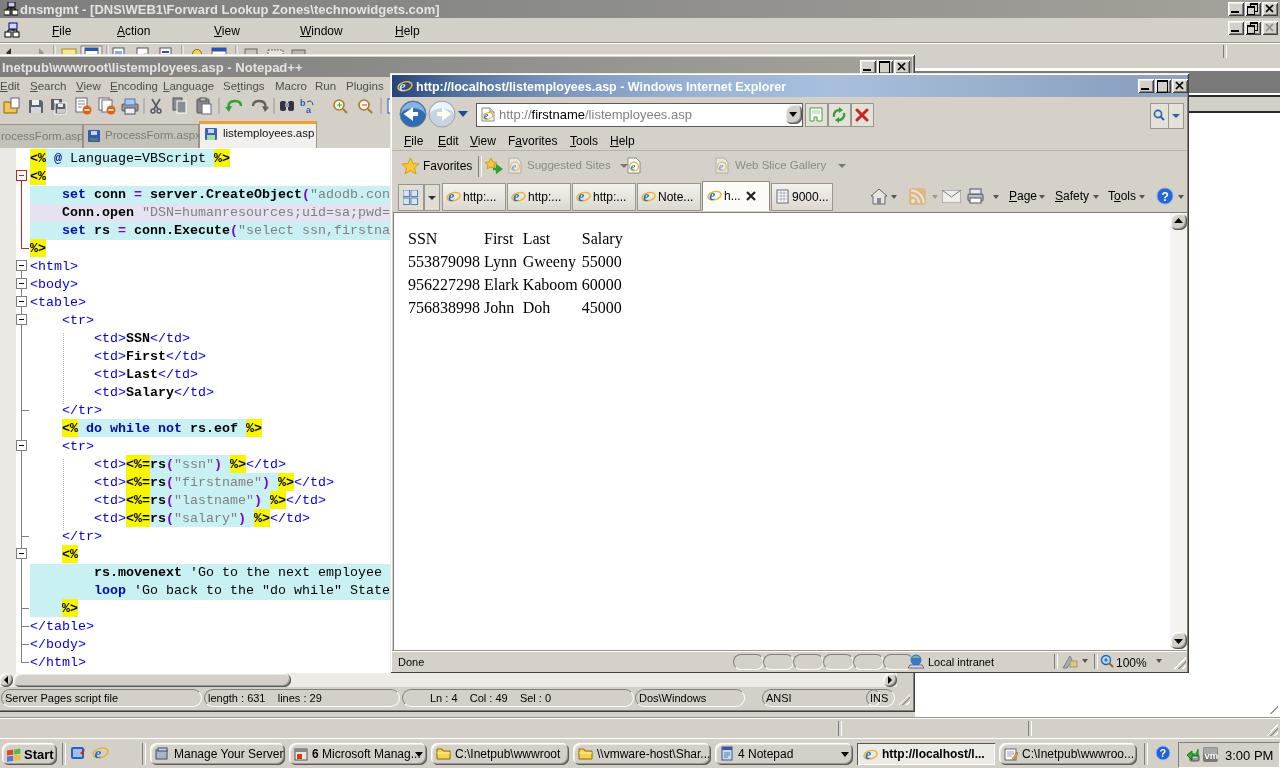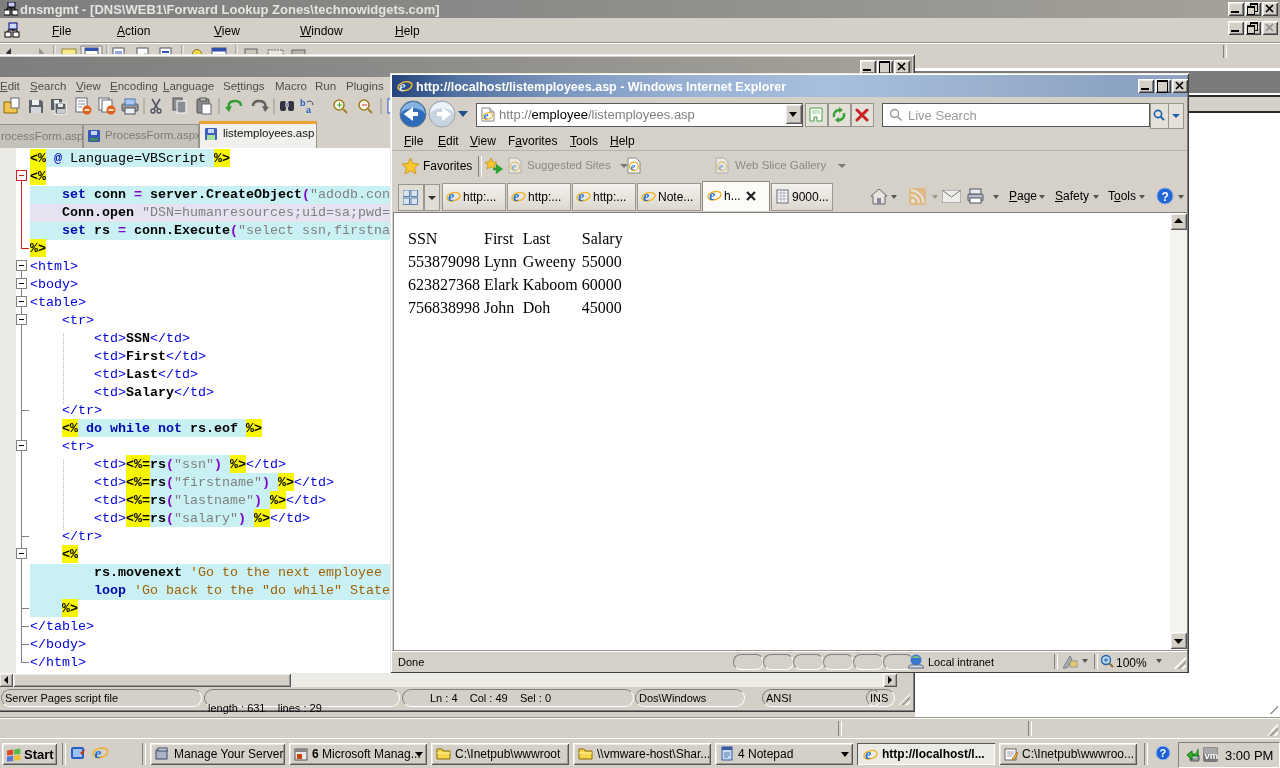--- a/index.html
+++ b/index.html
@@ -1,40 +1,40 @@
 <!DOCTYPE html>
 <html><head>
 <meta charset="utf-8">
 <style>
 html,body{margin:0;padding:0;}
 body{width:1280px;height:768px;overflow:hidden;background:#D4D0C8;font-family:"Liberation Sans",sans-serif;}
 #screen{position:relative;width:1280px;height:768px;overflow:hidden;}
 .ab{position:absolute;}
 .sunken{border-top:1px solid #808080;border-left:1px solid #808080;border-bottom:1px solid #fff;border-right:1px solid #fff;border-radius:9px;}
 .raised{border-top:1px solid #fff;border-left:1px solid #fff;border-bottom:1px solid #808080;border-right:1px solid #808080;}
-.btn3d{background:#D4D0C8;box-shadow:inset 1px 1px 0 #fff,inset -1px -1px 0 #585858,inset 2px 2px 0 #ECEAE4,inset -2px -2px 0 #9C9A94;}
+.btn3d{background:#D4D0C8;box-shadow:inset 1px 1px 0 #fff,inset -1px -1px 0 #585858,inset 2px 2px 0 #ECEAE4,inset -2px -2px 0 #9C9A94;border-radius:7px;}
 .btn3dp{background:#D4D0C8;box-shadow:inset 1px 1px 0 #585858,inset -1px -1px 0 #fff;}
 .capbtn{position:absolute;width:16px;height:14px;background:#D4D0C8;box-shadow:inset 1px 1px 0 #fff,inset -1px -1px 0 #404040,inset 2px 2px 0 #ECEAE4,inset -2px -2px 0 #808080;}
 .mini{position:absolute;left:3px;top:9px;width:8px;height:2px;background:#000;}
 .maxi{position:absolute;left:2px;top:1px;width:9px;height:10px;border:1px solid #000;border-top:2px solid #000;}
 .resti{position:absolute;left:2px;top:1px;width:12px;height:12px;}
 .resti::before{content:"";position:absolute;left:3px;top:0;width:6px;height:6px;border:1px solid #000;border-top:2px solid #000;}
 .resti::after{content:"";position:absolute;left:0;top:3px;width:6px;height:6px;border:1px solid #000;border-top:2px solid #000;background:#D4D0C8;}
 u{text-decoration:underline;}
 .sep{position:absolute;width:2px;border-left:1px solid #808080;border-right:1px solid #fff;}
 .gripline{position:absolute;right:1px;bottom:1px;width:12px;height:12px;background:linear-gradient(135deg,transparent 0 50%,#fff 50% 58%,transparent 58% 66%,#9c9890 66% 74%,transparent 74% 82%,#fff 82% 90%,transparent 90%);}
 .ln{height:18px;}
 .y{background:#F8F500;font-weight:bold;padding-top:2px;padding-bottom:1px;}
 .c{background:#C9F1F4;padding-top:2px;padding-bottom:1px;}
 .lc{background:#C9F1F4;}
 .ll{background:#E6E2F2;}
 .t{color:#0000E0;}
 .k{color:#0008B0;font-weight:bold;}
 .s{color:#808080;}
-.g{color:#a16207;}
+.g{color:#000000;}
 .p{color:#8000D0;font-weight:bold;}
 .b{font-weight:bold;}
 .fbox{position:absolute;left:17px;width:9px;height:9px;background:#fff;border:1px solid #808080;}
 .fbox::after{content:"";position:absolute;left:2px;top:4px;width:5px;height:1px;background:#000;}
 .fboxr{position:absolute;left:17px;width:9px;height:9px;background:#fff;border:1px solid #D02020;}
 .fboxr::after{content:"";position:absolute;left:2px;top:4px;width:5px;height:1px;background:#D02020;}
 </style>
 </head>
 <body>
 <div id="screen">
@@ -239,20 +239,21 @@
           <rect x="0" y="0" width="15" height="15" rx="2" fill="#787878"></rect>
           <rect x="0.5" y="0.5" width="14" height="7" rx="2" fill="#A8A8A8"></rect>
           <text x="1.5" y="11.5" font-family="Liberation Sans" font-size="9.5" font-weight="bold" fill="#fff">vm</text>
         </svg>
     <div class="ab" style="left:46px;top:5px;font:13px 'Liberation Sans',sans-serif;">3:00 PM</div>
   </div>
 </div>
 
 <div id="npp" class="ab" style="left:-4px;top:54px;width:919px;height:658px;background:#D4D0C8;box-shadow:inset 1px 1px 0 #ECEAE4,inset -1px -1px 0 #404040,inset 2px 2px 0 #fff,inset -2px -2px 0 #808080;">
   <div class="ab" style="left:3px;top:3px;width:913px;height:20px;background:linear-gradient(90deg,#7E7E7E,#8A8A88 40%,#A5A29A);">
+    <div class="ab" style="left:3px;top:3px;font:bold 13px 'Liberation Sans',sans-serif;color:#E6E4E0;">Inetpub\wwwroot\listemployees.asp - Notepad++</div>
     <div class="capbtn" style="left:861px;top:3px;">
           <div class="mini"></div>
         </div>
     <div class="capbtn" style="left:878px;top:3px;">
           <div class="maxi"></div>
         </div>
     <div class="capbtn" style="left:895px;top:3px;">
           <svg class="ab" style="left:3px;top:2px;" width="10" height="10">
             <path d="M1 1 L8 8 M8 1 L1 8" stroke="#000" stroke-width="1.7"></path>
           </svg>
@@ -398,21 +399,21 @@
             <path d="M5 3 L9 7 L5 11" fill="#000"></path>
           </svg></div>
     <div class="ab" style="left:898px;top:0;width:15px;height:14px;background:#D4D0C8;"></div>
   </div>
 
   <div class="ab" style="left:3px;top:633px;width:913px;height:22px;background:#D4D0C8;font:11px 'Liberation Sans',sans-serif;">
     <div class="ab sunken" style="left:2px;top:2px;width:199px;height:16px;">
           <div class="ab" style="left:3px;top:2px;">Server Pages script file</div>
         </div>
     <div class="ab sunken" style="left:205px;top:2px;width:194px;height:16px;">
-          <div class="ab" style="left:3px;top:12px;text-align:center;">length : 631&nbsp;&nbsp;&nbsp;&nbsp;lines : 29</div>
+          <div class="ab" style="left:3px;top:2px;text-align:center;">length : 631&nbsp;&nbsp;&nbsp;&nbsp;lines : 29</div>
         </div>
     <div class="ab sunken" style="left:403px;top:2px;width:230px;height:16px;">
           <div class="ab" style="left:3px;top:2px;padding-left:24px;">Ln : 4&nbsp;&nbsp;&nbsp;&nbsp;Col : 49&nbsp;&nbsp;&nbsp;&nbsp;Sel : 0</div>
         </div>
     <div class="ab sunken" style="left:636px;top:2px;width:108px;height:16px;">
           <div class="ab" style="left:3px;top:2px;">Dos\Windows</div>
         </div>
     <div class="ab sunken" style="left:747px;top:2px;width:117px;height:16px;margin-left:16px;">
           <div class="ab" style="left:3px;top:2px;">ANSI</div>
         </div>
@@ -457,21 +458,21 @@
     </svg>
     <div class="ab" style="left:66px;top:14px;width:0;height:0;border-left:5px solid transparent;border-right:5px solid transparent;border-top:6px solid #1C4E8C;"></div>
 
     <div class="ab" style="left:84px;top:6px;width:325px;height:22px;background:#fff;border:1px solid #5a5a5a;">
       <svg class="ab" style="left:4px;top:3px;" width="14" height="15">
             <path d="M1 1 L9 1 L13 5 L13 14 L1 14 Z" fill="#fff" stroke="#888"></path>
             <path d="M9 1 L9 5 L13 5" fill="#ddd" stroke="#888"></path>
             <ellipse cx="6.8" cy="9" rx="5" ry="3.2" fill="none" stroke="#F0B020" stroke-width="1.1" transform="rotate(-16 6.8 9)"></ellipse>
             <text x="2.8" y="12.4" font-family="Liberation Serif" font-size="10.5" font-weight="bold" font-style="italic" fill="#1C6FD4">e</text>
           </svg>
-      <div class="ab" style="left:22px;top:3px;font:13px 'Liberation Sans',sans-serif;color:#808080;">http://<span style="color:#000;">employee</span>/listemployees.asp</div>
+      <div class="ab" style="left:22px;top:3px;font:13px 'Liberation Sans',sans-serif;color:#808080;">http://<span style="color:#000;">firstname</span>/listemployees.asp</div>
       <div class="ab btn3d" style="right:0;top:0;width:17px;height:20px;">
             <div class="ab" style="left:4px;top:8px;width:0;height:0;border-left:4px solid transparent;border-right:4px solid transparent;border-top:5px solid #000;"></div>
           </div>
     </div>
 
     <div class="ab" style="left:413px;top:6px;width:21px;height:22px;background:#E4E1D9;border:1px solid #9a968e;">
       <svg class="ab" style="left:3px;top:3px;" width="14" height="15">
             <path d="M1 1 L13 1 L13 14 L8 14 L8 10 L5 10 L5 14 L1 14 Z" fill="#fff" stroke="#44a044"></path>
             <path d="M3 4h8M3 6h8" stroke="#9c9"></path>
           </svg>
@@ -483,27 +484,20 @@
             <path d="M13 6 A5.5 5.5 0 0 1 8 13" fill="none" stroke="#38A038" stroke-width="2.4"></path>
             <path d="M8 16 L8 10 L4 13 Z" fill="#38A038"></path>
           </svg>
     </div>
     <div class="ab" style="left:459px;top:6px;width:21px;height:22px;background:#E4E1D9;border:1px solid #9a968e;">
       <svg class="ab" style="left:3px;top:4px;" width="14" height="14">
             <path d="M2 2 L12 12 M12 2 L2 12" stroke="#CC2222" stroke-width="3" stroke-linecap="round"></path>
           </svg>
     </div>
 
-    <div class="ab" style="left:490px;top:6px;width:266px;height:22px;background:#fff;border:1px solid #5a5a5a;">
-      <svg class="ab" style="left:6px;top:4px;" width="14" height="14">
-            <circle cx="5.5" cy="5.5" r="4" fill="none" stroke="#9a9a9a" stroke-width="1.4"></circle>
-            <path d="M8.5 8.5 L12.5 12.5" stroke="#9a9a9a" stroke-width="1.6"></path>
-          </svg>
-      <div class="ab" style="left:25px;top:4px;font:13px 'Liberation Sans',sans-serif;color:#9a9a9a;">Live Search</div>
-    </div>
     <div class="ab" style="left:758px;top:6px;width:17px;height:24px;background:#E4E1D9;border:1px solid #9a968e;">
       <svg class="ab" style="left:2px;top:5px;" width="13" height="13">
             <circle cx="5" cy="5" r="3.6" fill="none" stroke="#2060B0" stroke-width="1.6"></circle>
             <path d="M7.6 7.6 L11 11" stroke="#2060B0" stroke-width="2"></path>
           </svg>
     </div>
     <div class="ab" style="left:776px;top:6px;width:14px;height:24px;background:#E4E1D9;border:1px solid #9a968e;">
       <div class="ab" style="left:3px;top:10px;width:0;height:0;border-left:4px solid transparent;border-right:4px solid transparent;border-top:4px solid #2060B0;"></div>
     </div>
   </div>
@@ -652,21 +646,21 @@
               <td style="width:53px;padding:1px;">Last</td>
               <td style="width:45px;padding:1px;">Salary</td>
             </tr>
       <tr>
               <td style="padding:1px;">553879098</td>
               <td style="padding:1px;margin-left:12px;">Lynn</td>
               <td style="padding:1px;">Gweeny</td>
               <td style="padding:1px;">55000</td>
             </tr>
       <tr>
-              <td style="padding:1px;">623827368</td>
+              <td style="padding:1px;">956227298</td>
               <td style="padding:1px;">Elark</td>
               <td style="padding:1px;">Kaboom</td>
               <td style="padding:1px;">60000</td>
             </tr>
       <tr>
               <td style="padding:1px;margin-left:14px;">756838998</td>
               <td style="padding:1px;">John</td>
               <td style="padding:1px;">Doh</td>
               <td style="padding:1px;">45000</td>
             </tr>

